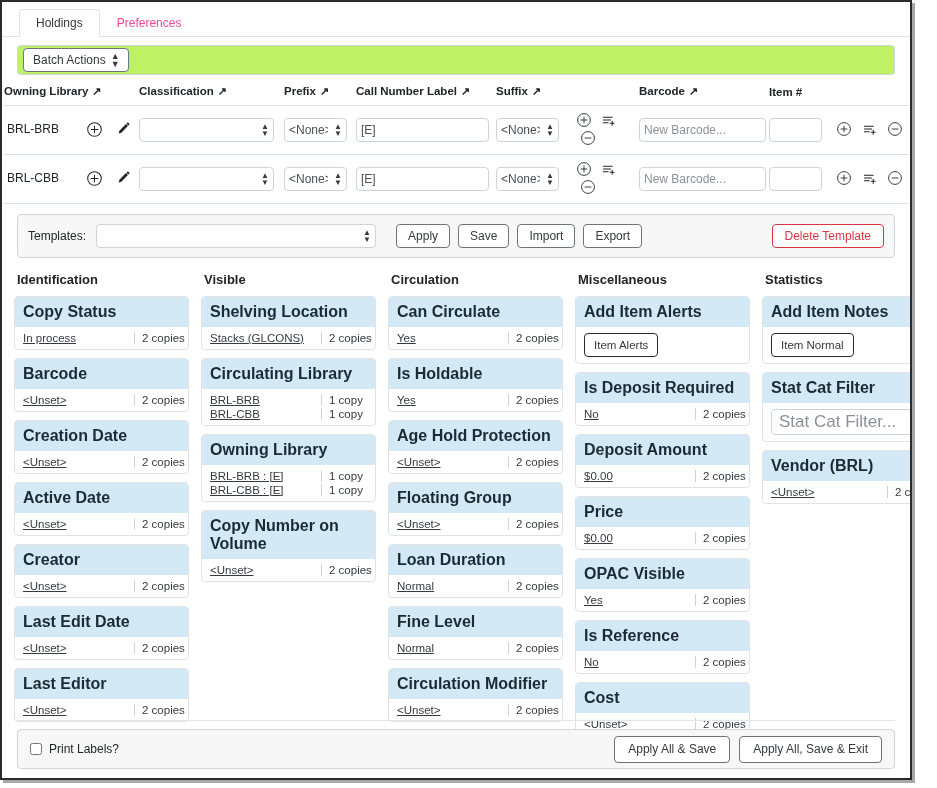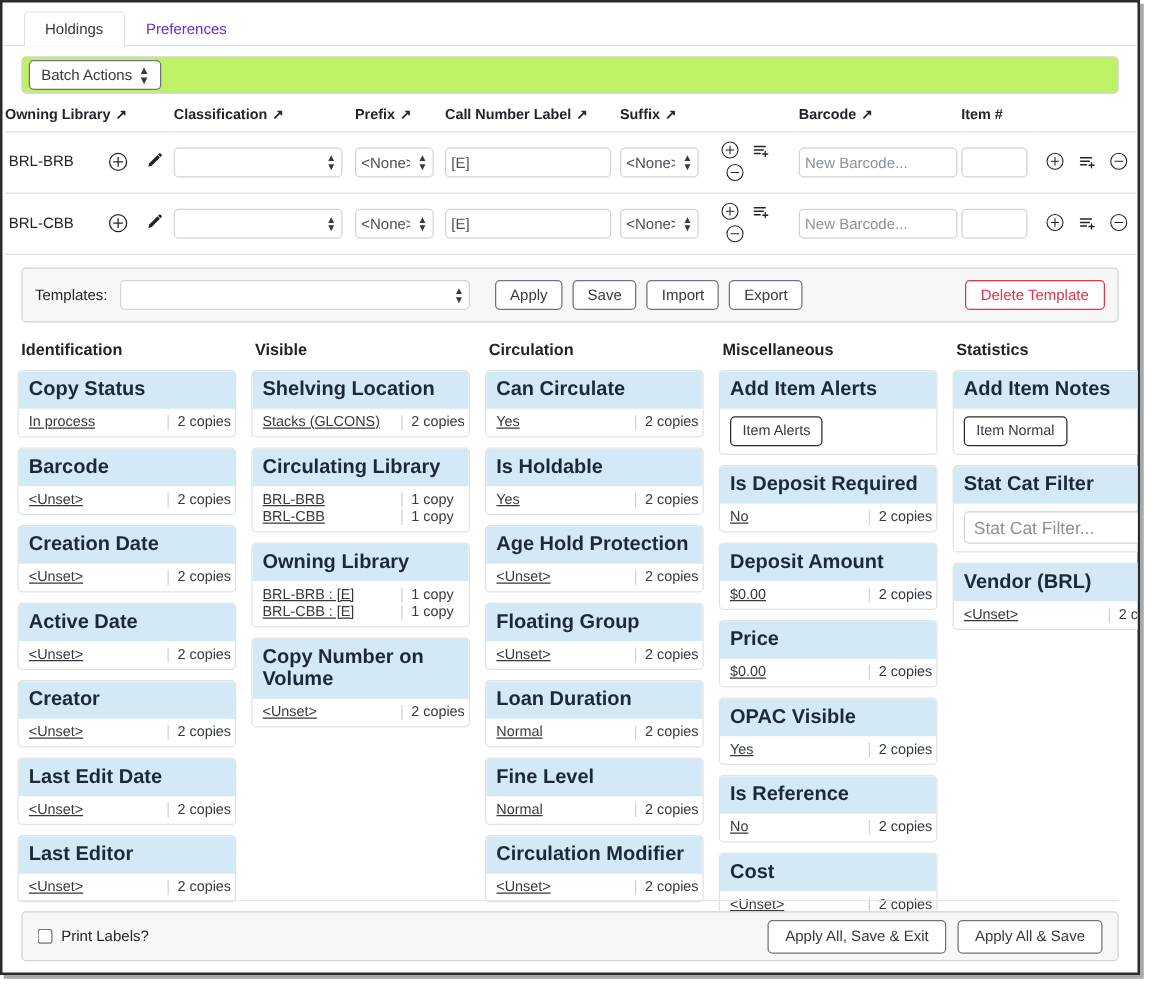--- a/index.html
+++ b/index.html
@@ -31,21 +31,21 @@
     box-sizing:border-box;
   }
   .tab{
     padding:6px 16px 5px 16px;
     font-size:12px;
     line-height:15px;
     border:1px solid transparent;
     border-radius:4px 4px 0 0;
     margin-bottom:-1px;
     cursor:pointer;
-    color:#6d28d9;
+    color:#ec4899;
   }
   .tab.active{
     background:#fff;
     border-color:#dee2e6 #dee2e6 #fff;
     color:#343a40;
   }
 
   
   .batchbar{
     margin:8px 15px 0 15px;
@@ -212,21 +212,21 @@
   .card .cbody{padding:6px 8px;}
   .minibtn{
     background:#fff;border:1px solid #2b2b2b;border-radius:4px;
     font-size:11.5px;color:#343a40;padding:4px 9px;
     cursor:pointer;line-height:14px;
     font-family:"Liberation Sans",sans-serif;
   }
   .statinput{
     width:100%;height:26px;
     border:1px solid #ced4da;border-radius:4px;
-    font-size:14px;color:#495057;
+    font-size:17px;color:#495057;
     padding:0 7px;box-sizing:border-box;
     font-family:"Liberation Sans",sans-serif;
     outline:none;
   }
   .statinput::placeholder{color:#8a9199;}
 
   
   .footsep{
     position:absolute;left:15px;right:15px;bottom:57px;
     border-top:1px solid #e2e6ea;
@@ -735,18 +735,18 @@
 
   </div>
 
   <div class="footsep"></div>
   <div class="footbar">
     <label class="chkwrap">
       <input type="checkbox" style="">
       <span>Print Labels?</span>
     </label>
     <div class="footbtns">
+      <button class="footbtn">Apply All &amp; Save</button>
       <button class="footbtn">Apply All, Save &amp; Exit</button>
-      <button class="footbtn">Apply All &amp; Save</button>
     </div>
   </div>
 
 </div>
 
 </body></html>

